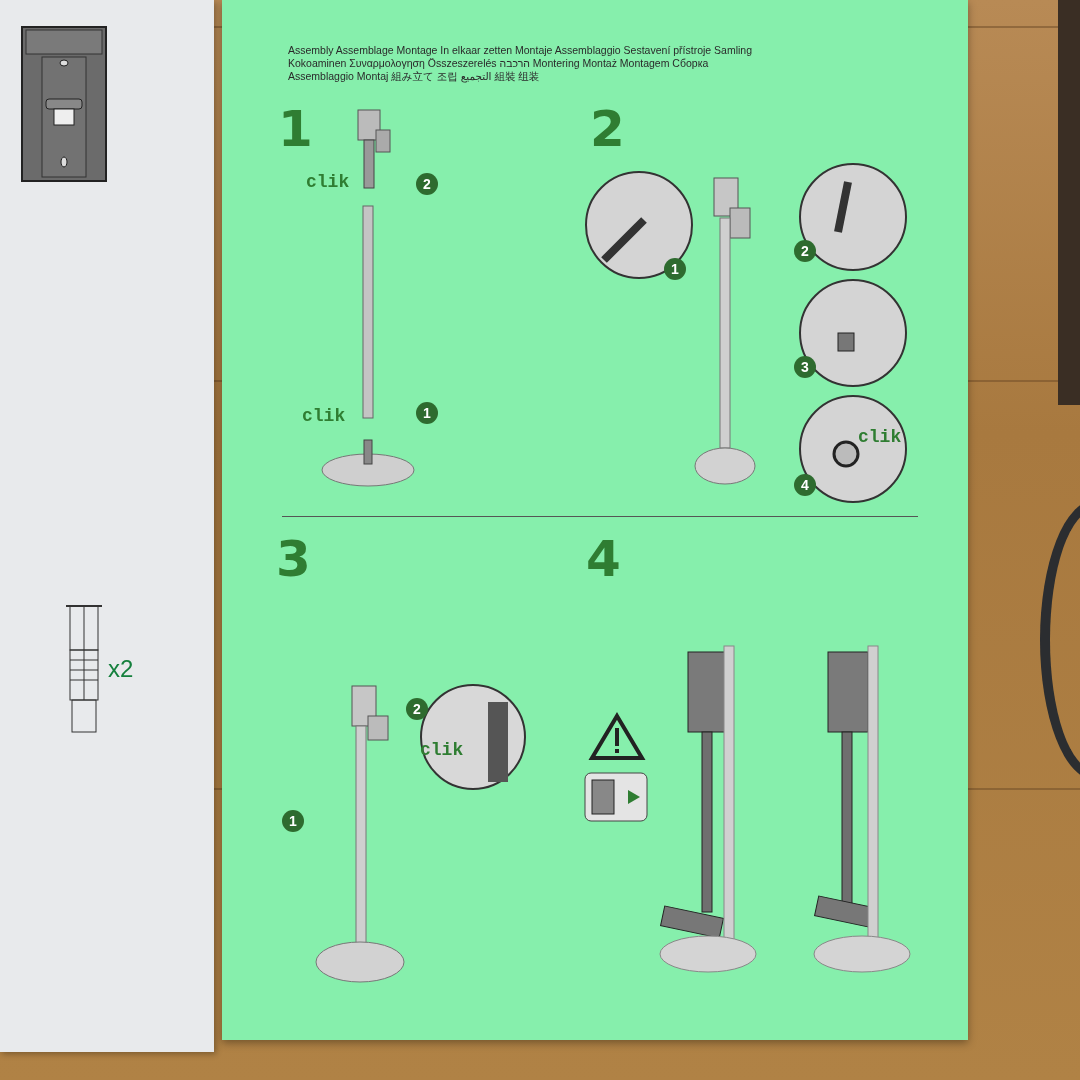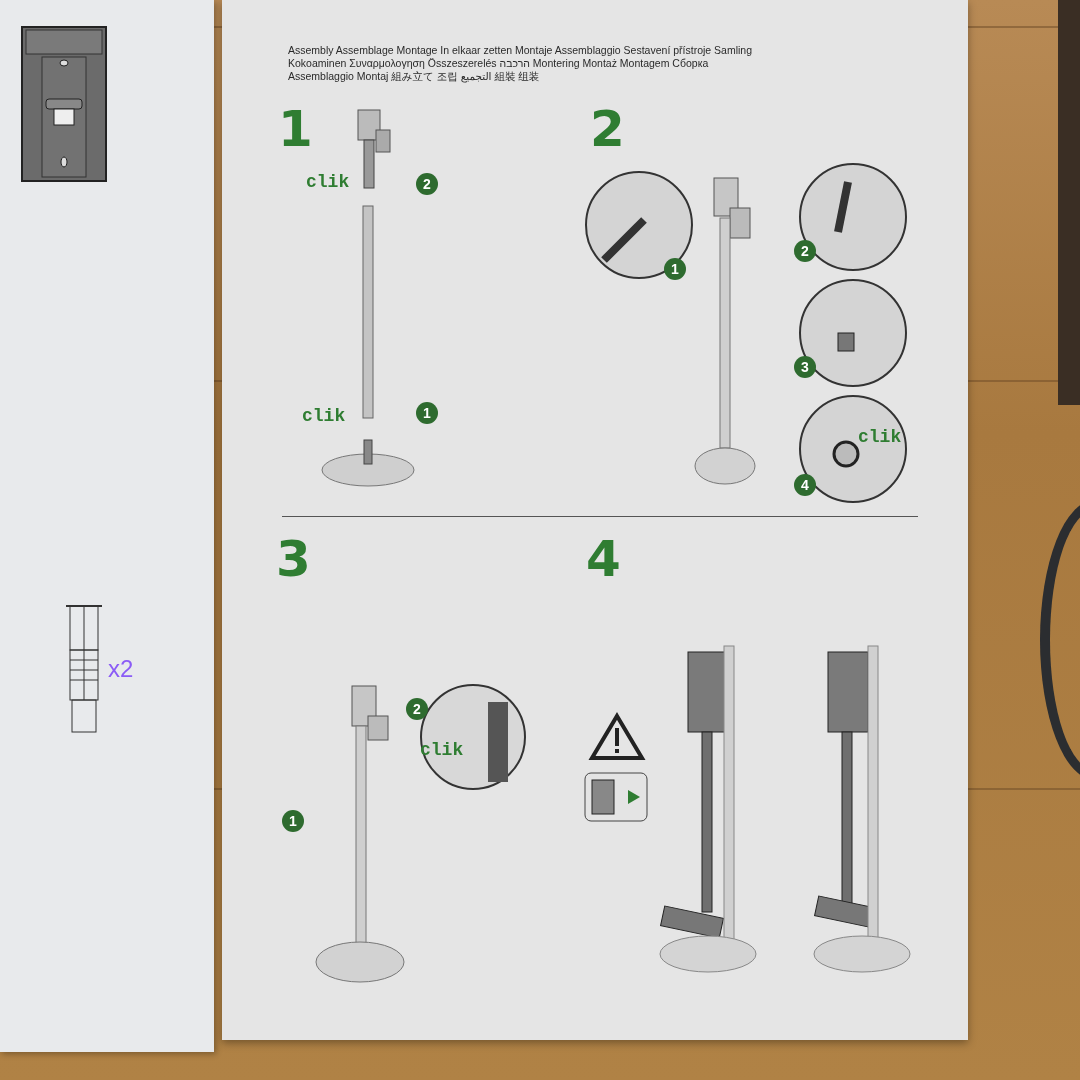--- a/index.html
+++ b/index.html
@@ -4,29 +4,29 @@
 <style>
   html,body{margin:0;padding:0;}
   body{width:1080px;height:1080px;position:relative;overflow:hidden;
     background:linear-gradient(180deg,#b88a55 0%,#a8793f 40%,#b08245 100%);
     font-family:"Liberation Sans",sans-serif;}
   .plank-line{position:absolute;left:0;right:0;height:2px;background:#6b4a25;opacity:.5;}
   .left-sheet{position:absolute;left:0;top:0;width:214px;height:1052px;background:#e8eaec;
     box-shadow:2px 2px 6px rgba(0,0,0,.3);}
   .right-dark{position:absolute;left:1058px;top:0;width:22px;height:405px;background:#3a2e24;}
   .cable{position:absolute;left:1040px;top:500px;width:90px;height:260px;border:10px solid #2b2d30;border-radius:50%;border-right-color:transparent;}
-  .main-sheet{position:absolute;left:222px;top:0;width:746px;height:1040px;background:#e5e5e5;
+  .main-sheet{position:absolute;left:222px;top:0;width:746px;height:1040px;background:#86efac;
     box-shadow:0 3px 8px rgba(0,0,0,.35);}
   .header{position:absolute;left:66px;top:44px;width:520px;font-size:10.5px;line-height:13px;color:#2a2a2a;}
   .divider{position:absolute;left:60px;top:516px;width:636px;height:1px;background:#555;}
   .step-num{position:absolute;font-size:50px;font-weight:bold;color:#2f7d32;font-family:"DejaVu Sans",sans-serif;}
   .badge{position:absolute;width:22px;height:22px;border-radius:50%;background:#2e6b2f;color:#fff;
     font-size:14px;font-weight:bold;text-align:center;line-height:22px;}
   .clik{position:absolute;font-size:18px;font-weight:bold;color:#2f7d32;font-family:Liberation Mono, monospace;}
-  .x2{position:absolute;left:108px;top:655px;font-size:24px;color:#8b5cf6;}
+  .x2{position:absolute;left:108px;top:655px;font-size:24px;color:#15803d;}
   svg{position:absolute;overflow:visible;}
 </style>
 </head>
 <body>
 
 <div class="plank-line" style="top:26px;"></div>
 <div class="plank-line" style="top:380px;"></div>
 <div class="plank-line" style="top:788px;"></div>
 <div class="right-dark"></div>
 <div class="cable"></div>

